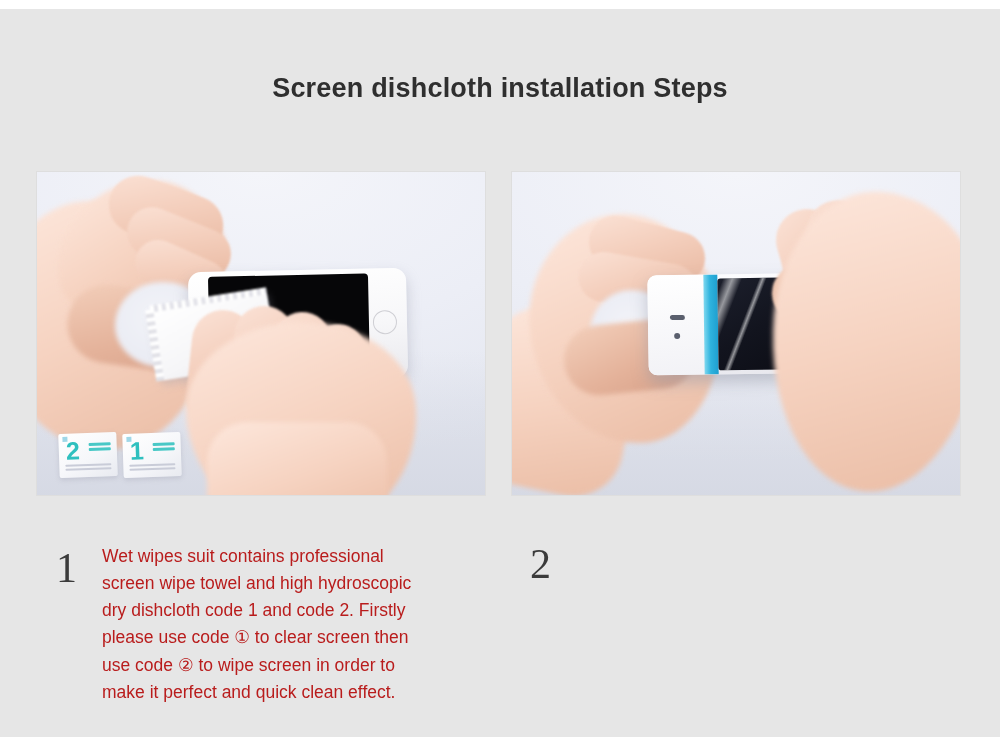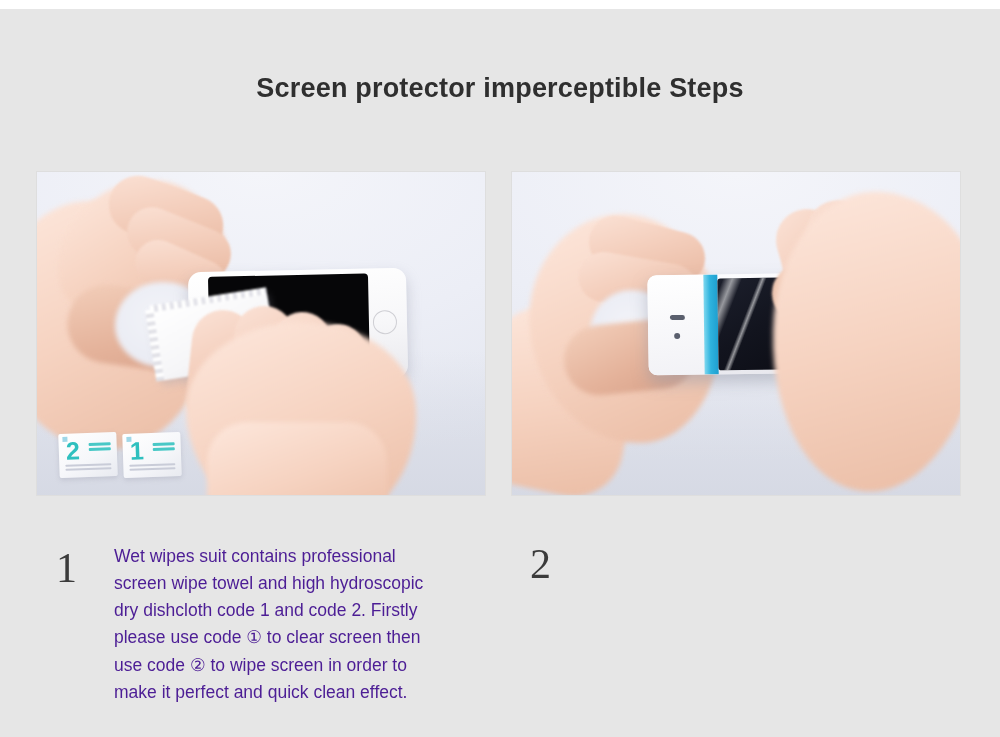--- a/index.html
+++ b/index.html
@@ -119,30 +119,30 @@
   .rp-film{position:absolute;left:300px;top:118px;width:44px;height:34px;border-radius:4px;transform:rotate(-18deg);
      background:linear-gradient(160deg,#ffffff 0%,#e7eaf1 100%);box-shadow:0 2px 5px rgba(150,155,170,.5);}
 
   
   .steps{position:absolute;top:528px;left:0;width:1000px;}
   .step{position:absolute;display:flex;align-items:flex-start;}
   .step.one{left:56px;top:6px;width:430px;}
   .step.two{left:530px;top:2px;width:420px;}
   .step-num{font-size:42px;line-height:1;color:#3b3b3b;font-weight:400;
      font-family:"Liberation Serif",serif;width:46px;flex:0 0 46px;text-align:left;padding-top:4px;}
-  .step-body{font-size:17.5px;line-height:1.55;color:#4c1d95;white-space:pre-line;margin-left:12px;}
+  .step-body{font-size:17.5px;line-height:1.55;color:#b91c1c;white-space:pre-line;}
 </style>
 </head>
 <body>
 
 <div class="top-strip"></div>
 
 <div class="page">
 
-  <div class="page-title">Screen protector imperceptible Steps</div>
+  <div class="page-title">Screen dishcloth installation Steps</div>
 
   <div class="photo left">
     <div class="scene">
       <div class="backdrop"></div>
       <div class="table-shadow"></div>
 
       <div class="skin soft l-arm blur2"></div>
       <div class="skin soft l-palm blur2"></div>
       <div class="skin l-f1 blur1"></div>
       <div class="skin l-f2 blur1"></div>

